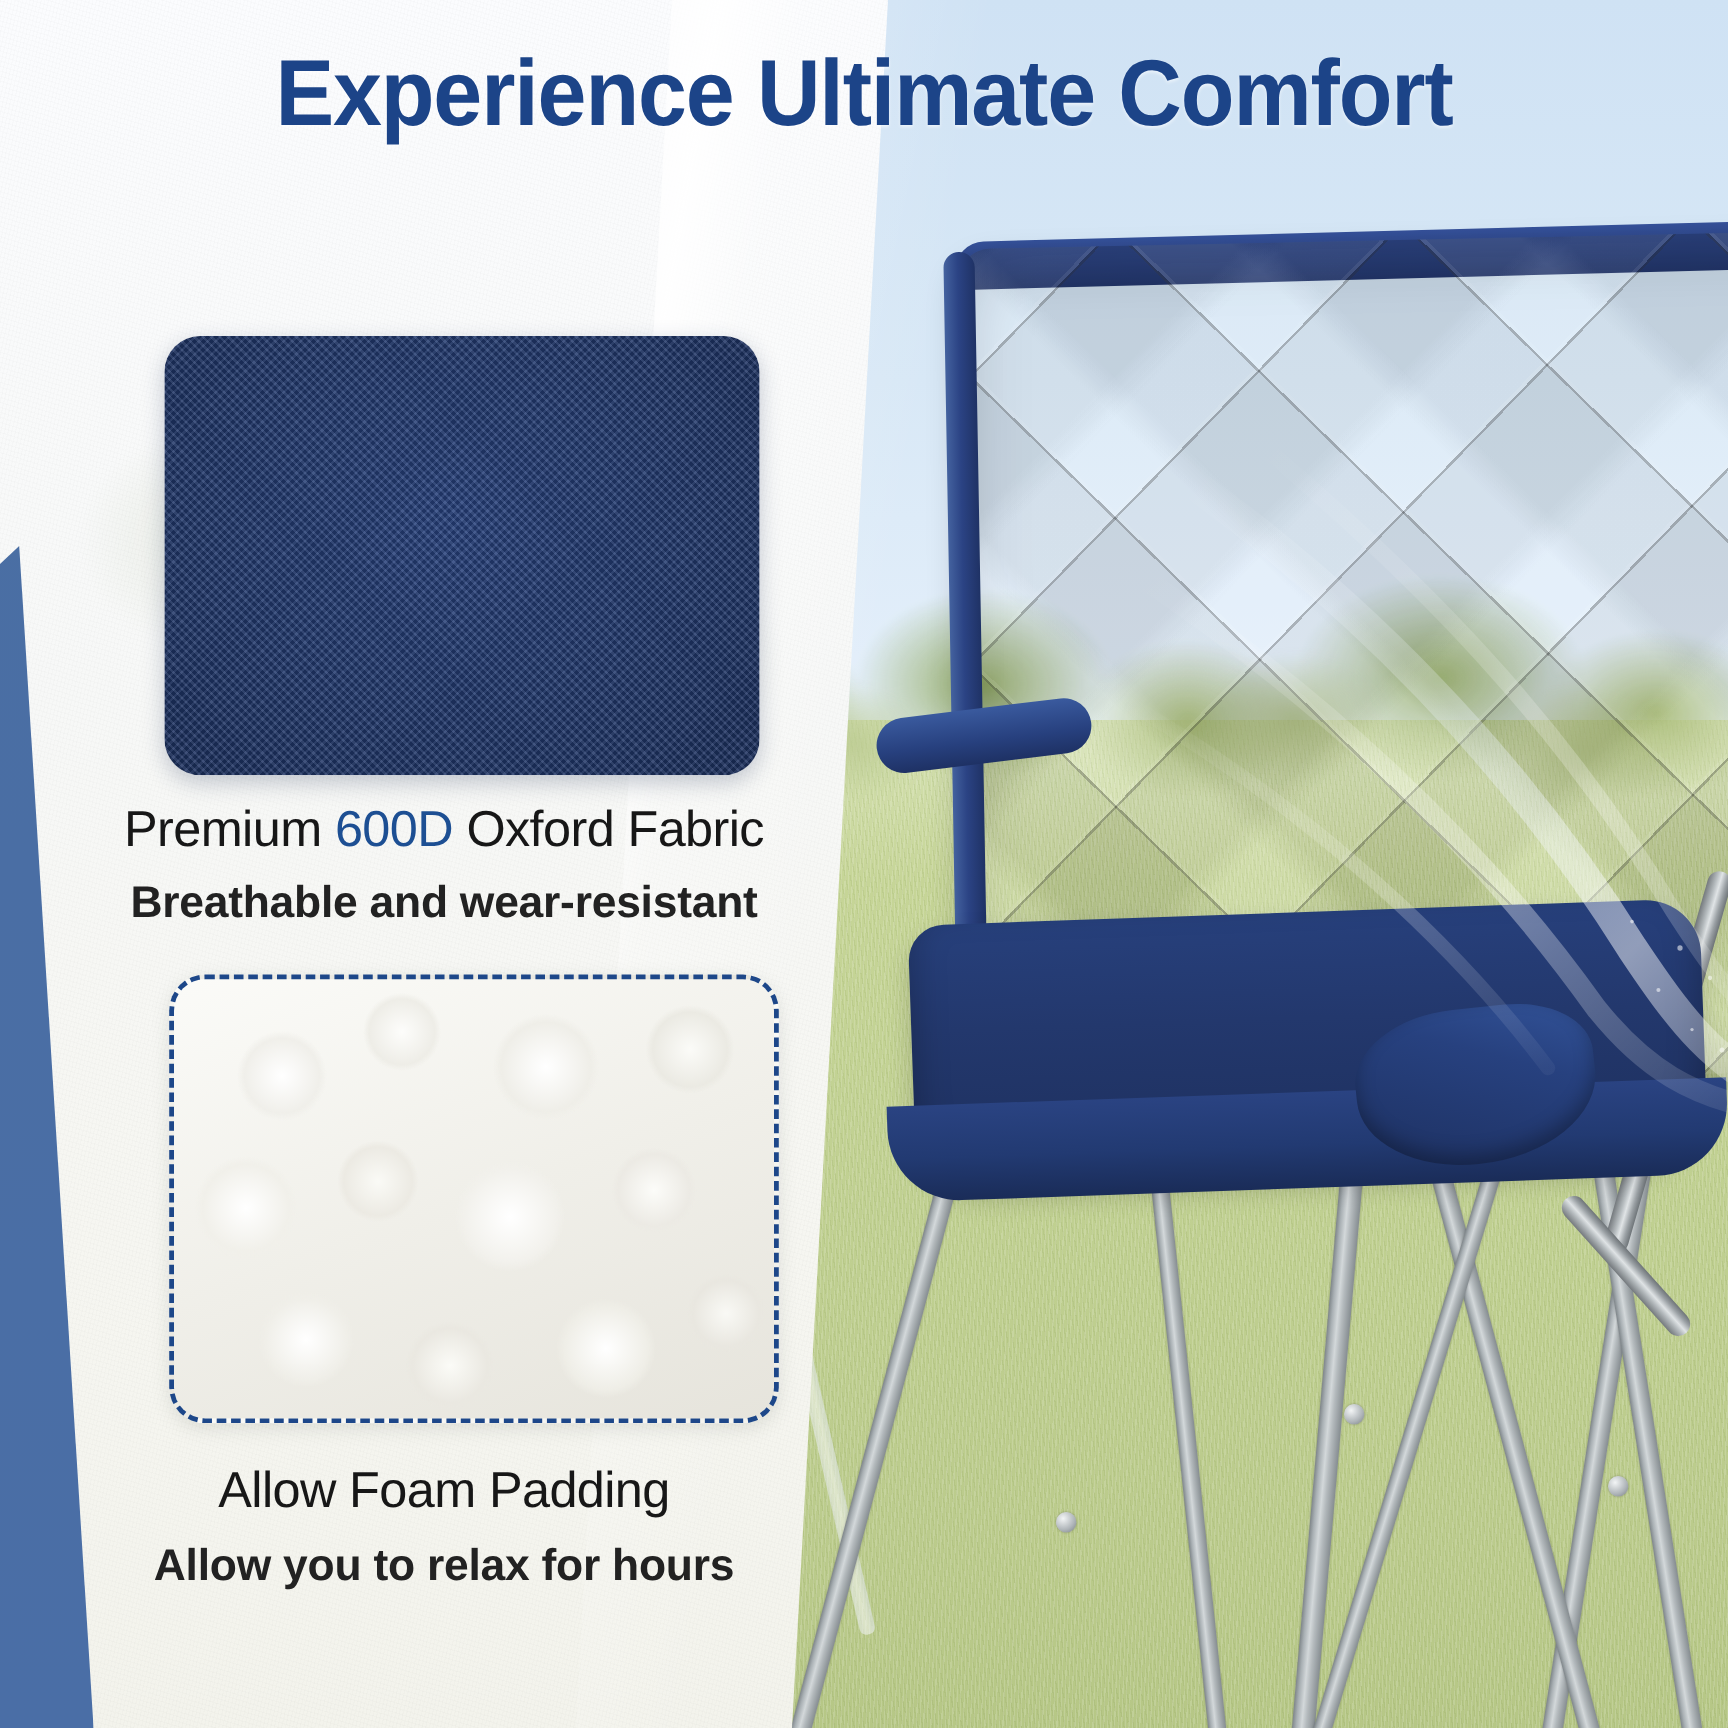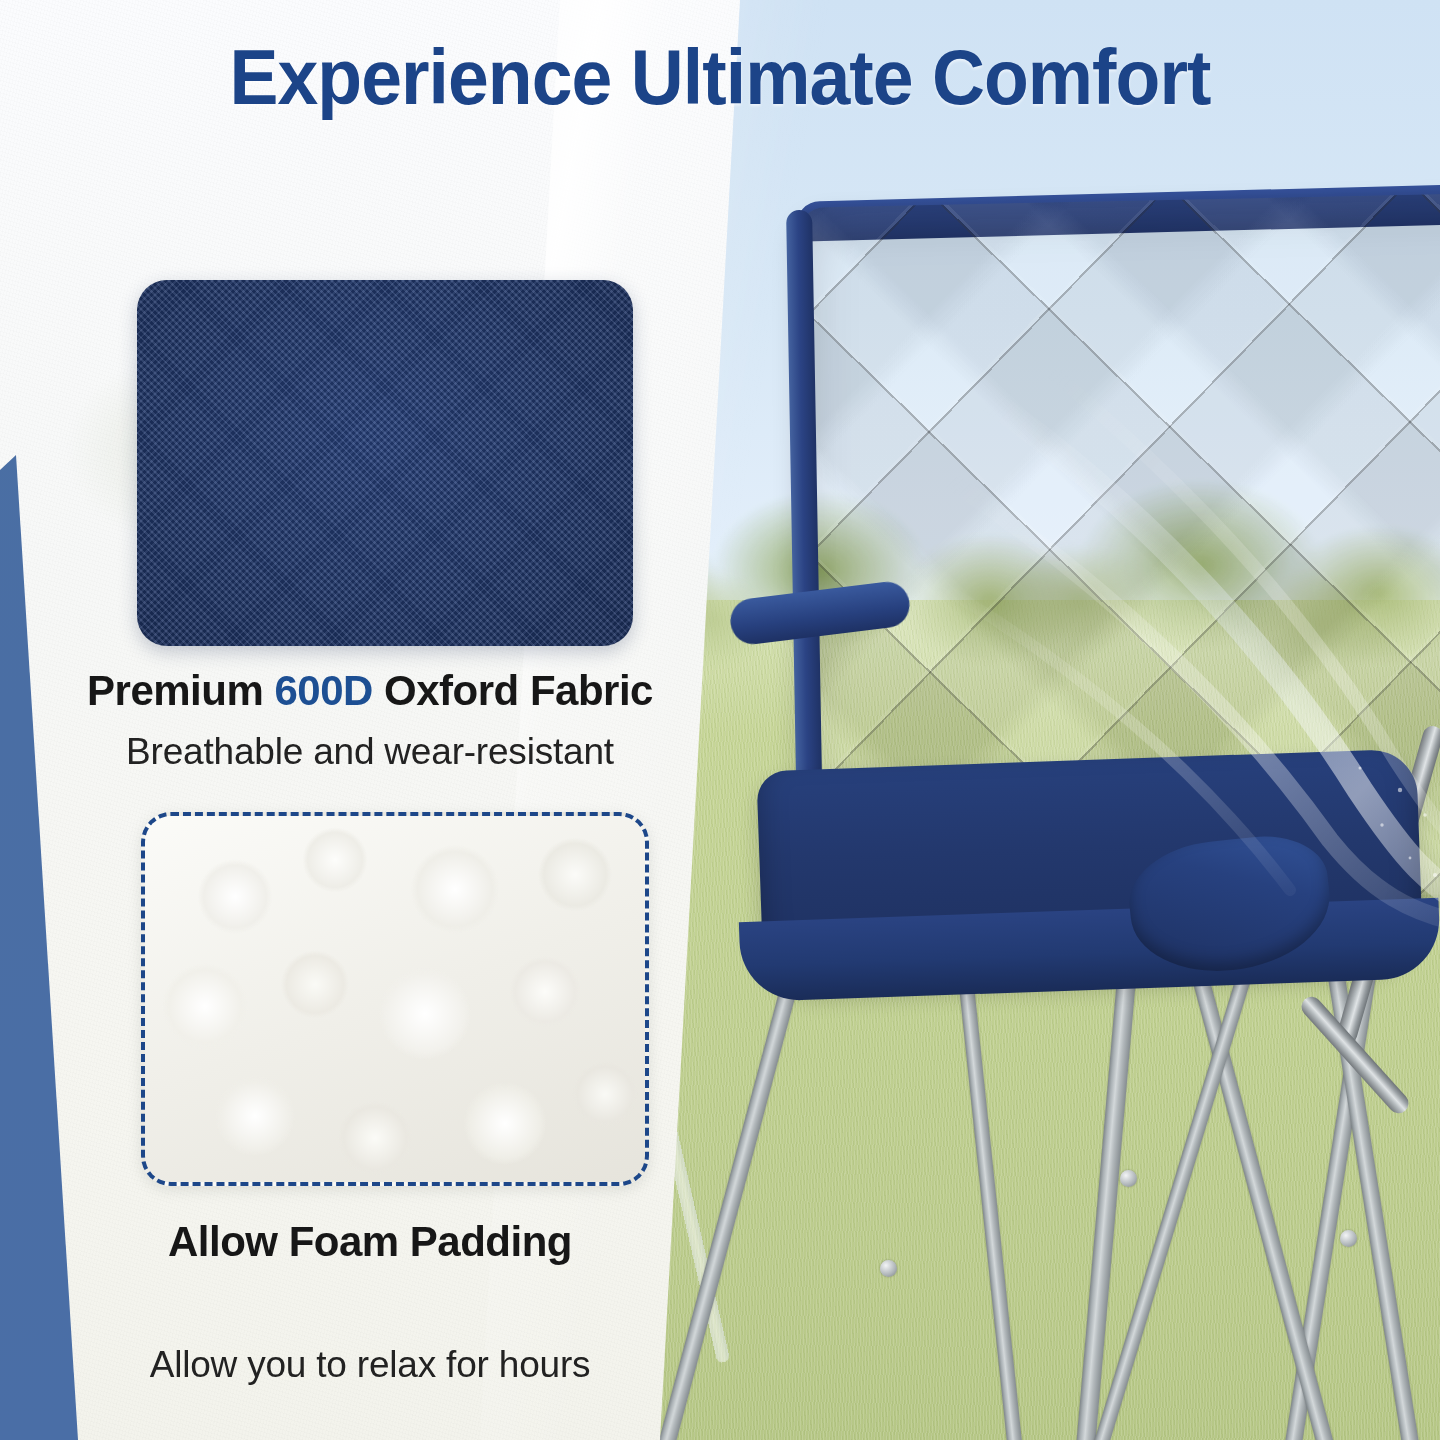--- a/index.html
+++ b/index.html
@@ -256,33 +256,34 @@
       radial-gradient(circle 54px at 22% 82%, #ffffff 0%, #f0efe9 62%, rgba(240,239,233,0) 74%),
       radial-gradient(circle 50px at 46% 88%, #fbfbf7 0%, #eae8e1 62%, rgba(234,232,225,0) 74%),
       radial-gradient(circle 56px at 72% 84%, #ffffff 0%, #efeee7 62%, rgba(239,238,231,0) 74%),
       radial-gradient(circle 44px at 92% 76%, #f9f9f5 0%, #e9e7e0 62%, rgba(233,231,224,0) 74%),
       linear-gradient(160deg,#fbfbf8 0%,#f0efe9 50%,#e6e4dc 100%);
     box-shadow:0 4px 14px rgba(120,125,115,.18);
   }
 
   .feat-title{
     position:absolute;width:720px;left:10px;text-align:center;
-    font-size:42px;font-weight:bold;color:#171717;white-space:nowrap;
+    font-size:42px;font-weight:normal;color:#171717;white-space:nowrap;
     letter-spacing:-.5px;
   }
   .feat-title .hl{color:#1d4f93;}
   .feat-sub{
     position:absolute;width:720px;left:10px;text-align:center;
     font-size:37px;color:#222;line-height:1.22;
     letter-spacing:-.2px;
+    font-weight:bold;
   }
   #fabric-title{top:667px;}
   #fabric-sub{top:729px;}
   #foam-title{top:1218px;}
-  #foam-sub{top:1342px;}
+  #foam-sub{top:1282px;}
 </style>
 </head>
 <body>
 
 <div id="stage">
 
   <div class="photo"></div>
   <div class="grass"></div>
   <div class="treeline"></div>
   <div class="treeline2"></div>

